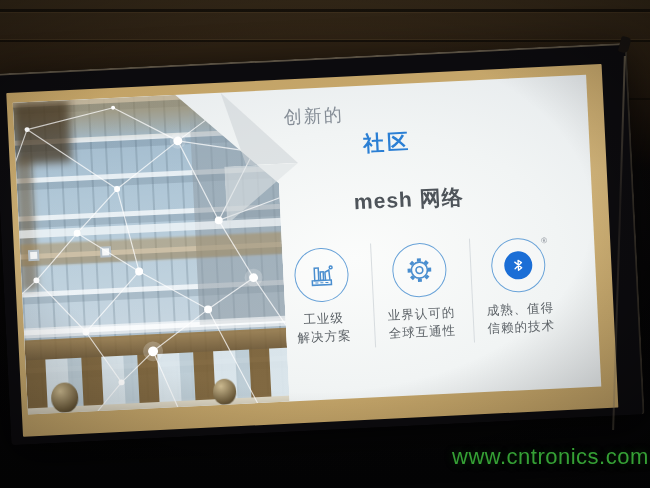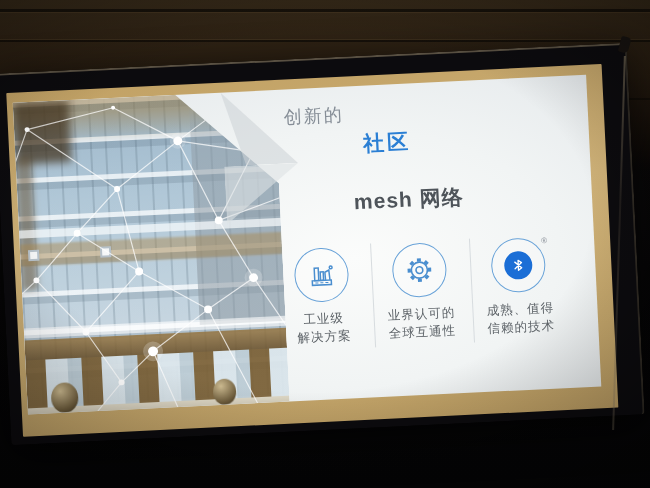--- a/index.html
+++ b/index.html
@@ -220,14 +220,15 @@
           </div>
         </div>
 
       </div>
     </div>
   </div>
 
   <div class="cable"></div>
   <div class="vignette"></div>
 
+  <div class="watermark">www.cntronics.com</div>
 
 </div>
 
 </body></html>

